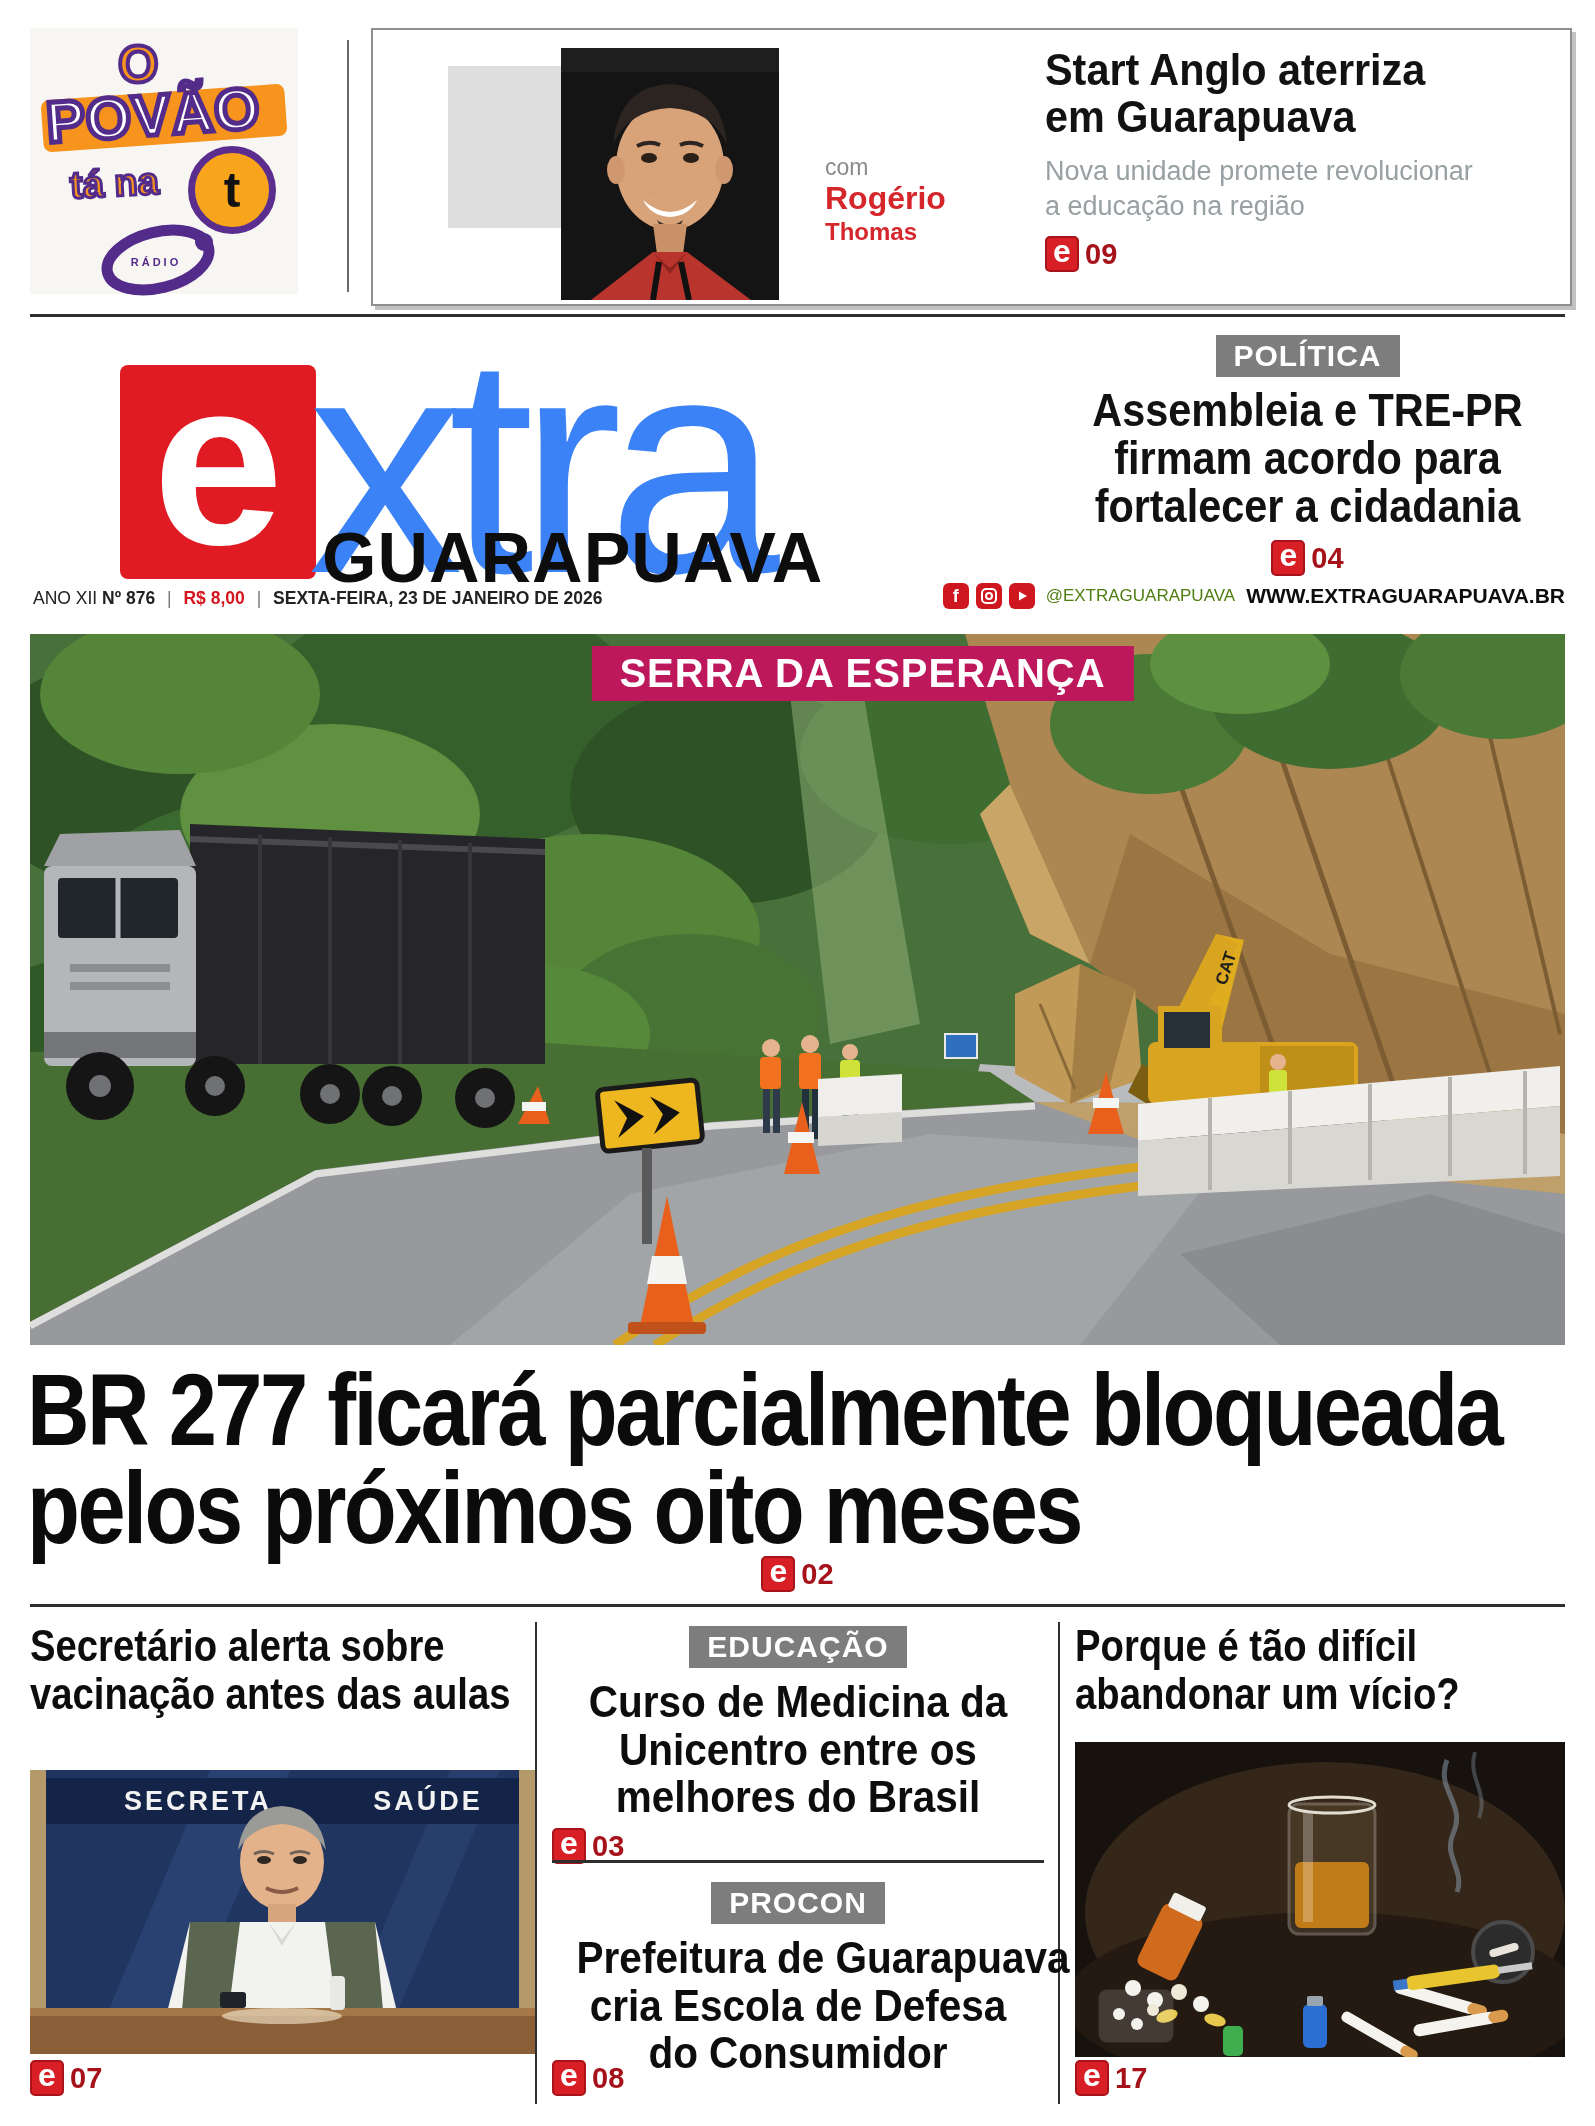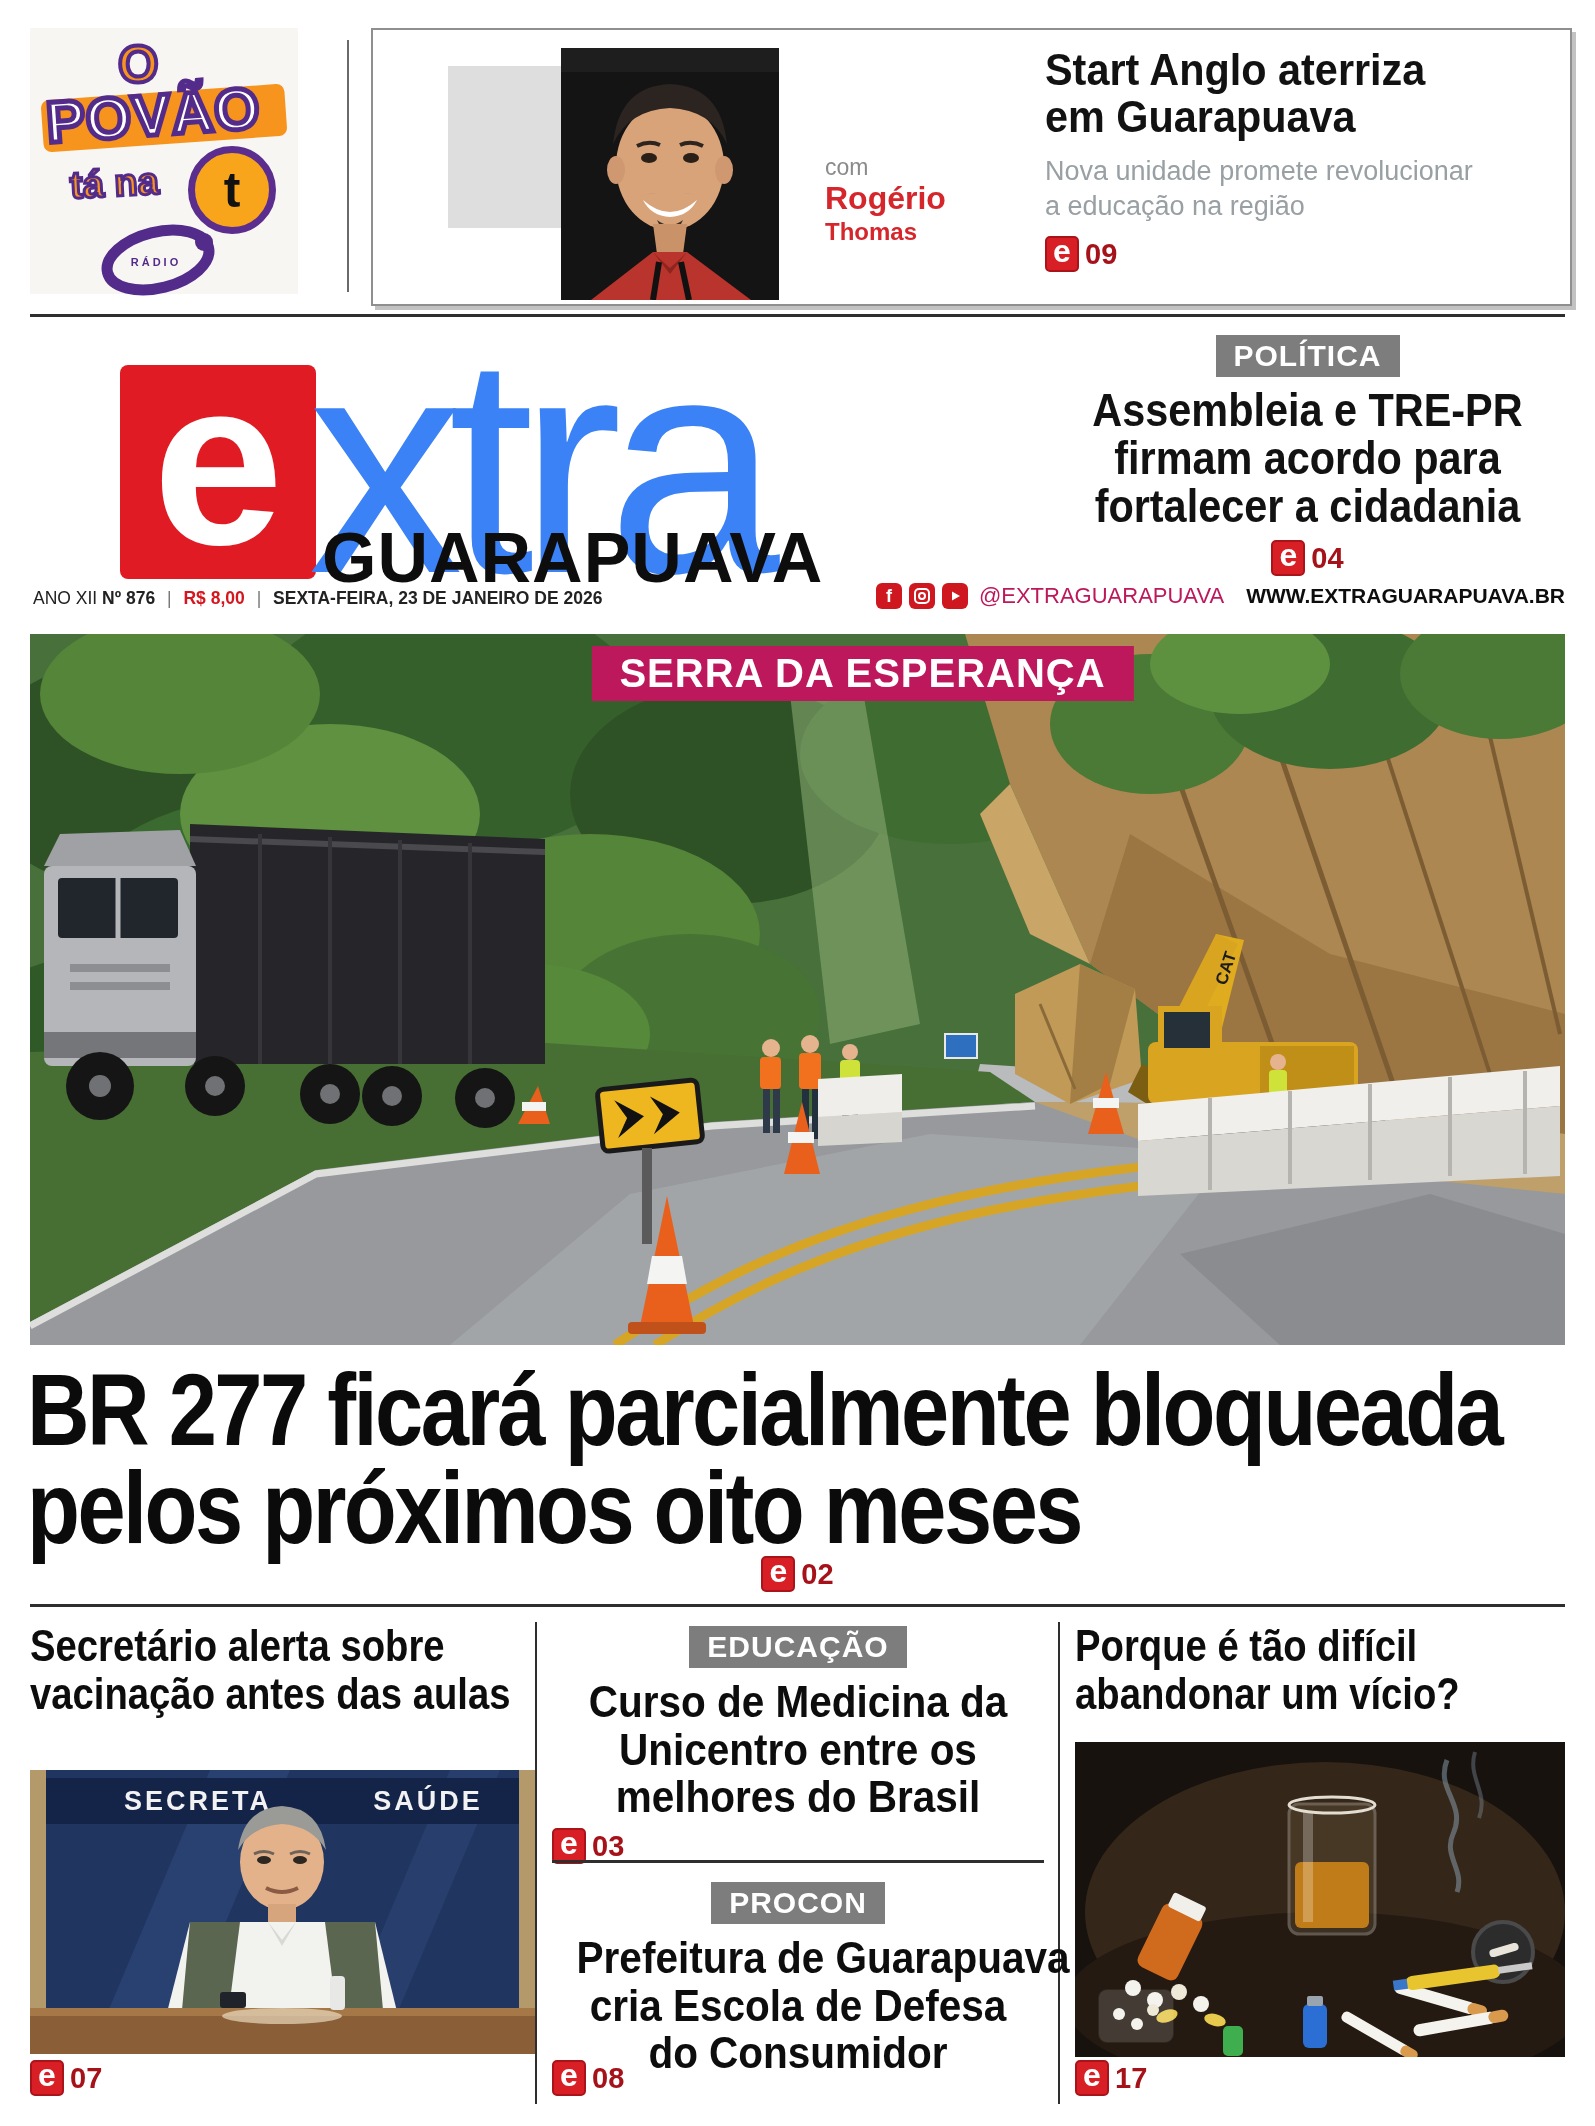--- a/index.html
+++ b/index.html
@@ -45,22 +45,22 @@
   .logo-xtra{left:308px;top:310px;font-size:310px;font-weight:400;letter-spacing:-15px;
              line-height:1;color:#3b82f6;}
   .logo-sub{left:322px;top:518px;font-size:70px;font-weight:900;letter-spacing:1px;color:#0d0d0d;}
   .dateline{left:33px;top:588px;font-size:17.5px;color:#222;white-space:nowrap;}
   .dateline .b{font-weight:bold;}
   .dateline .price{color:#d5161e;font-weight:bold;}
   .dateline .sep{color:#777;margin:0 7px;font-weight:300;}
   .social-row{right:30px;top:583px;display:flex;align-items:center;gap:7px;}
   .soc-ic{width:26px;height:26px;border-radius:6px;background:#cf1720;display:flex;align-items:center;
           justify-content:center;color:#fff;font-weight:bold;font-size:18px;line-height:1;}
-  .soc-handle{font-size:22px;color:#be185d;margin-left:4px;}
-  .soc-web{font-size:21px;color:#0d0d0d;font-weight:bold;margin-left:15px;}
+  .soc-handle{font-size:17px;color:#4d7c0f;margin-left:4px;}
+  .soc-web{font-size:21px;color:#0d0d0d;font-weight:bold;margin-left:4px;}
 
   
   .politics{left:1050px;top:335px;width:515px;text-align:center;}
   .tag{display:inline-block;background:#7d7d7d;color:#fff;font-weight:900;font-size:30px;
        padding:4px 18px;letter-spacing:1px;}
   .pol-head{margin-top:10px;font-size:46px;font-weight:900;line-height:1.04;color:#121212;
             transform:scaleX(.9);transform-origin:50% 0;}
   .refrow{display:flex;align-items:center;}
   .refrow.center{justify-content:center;}
   .pref-e{display:inline-block;width:30px;height:32px;background:#d81f26;border:2px solid #a9141b;

